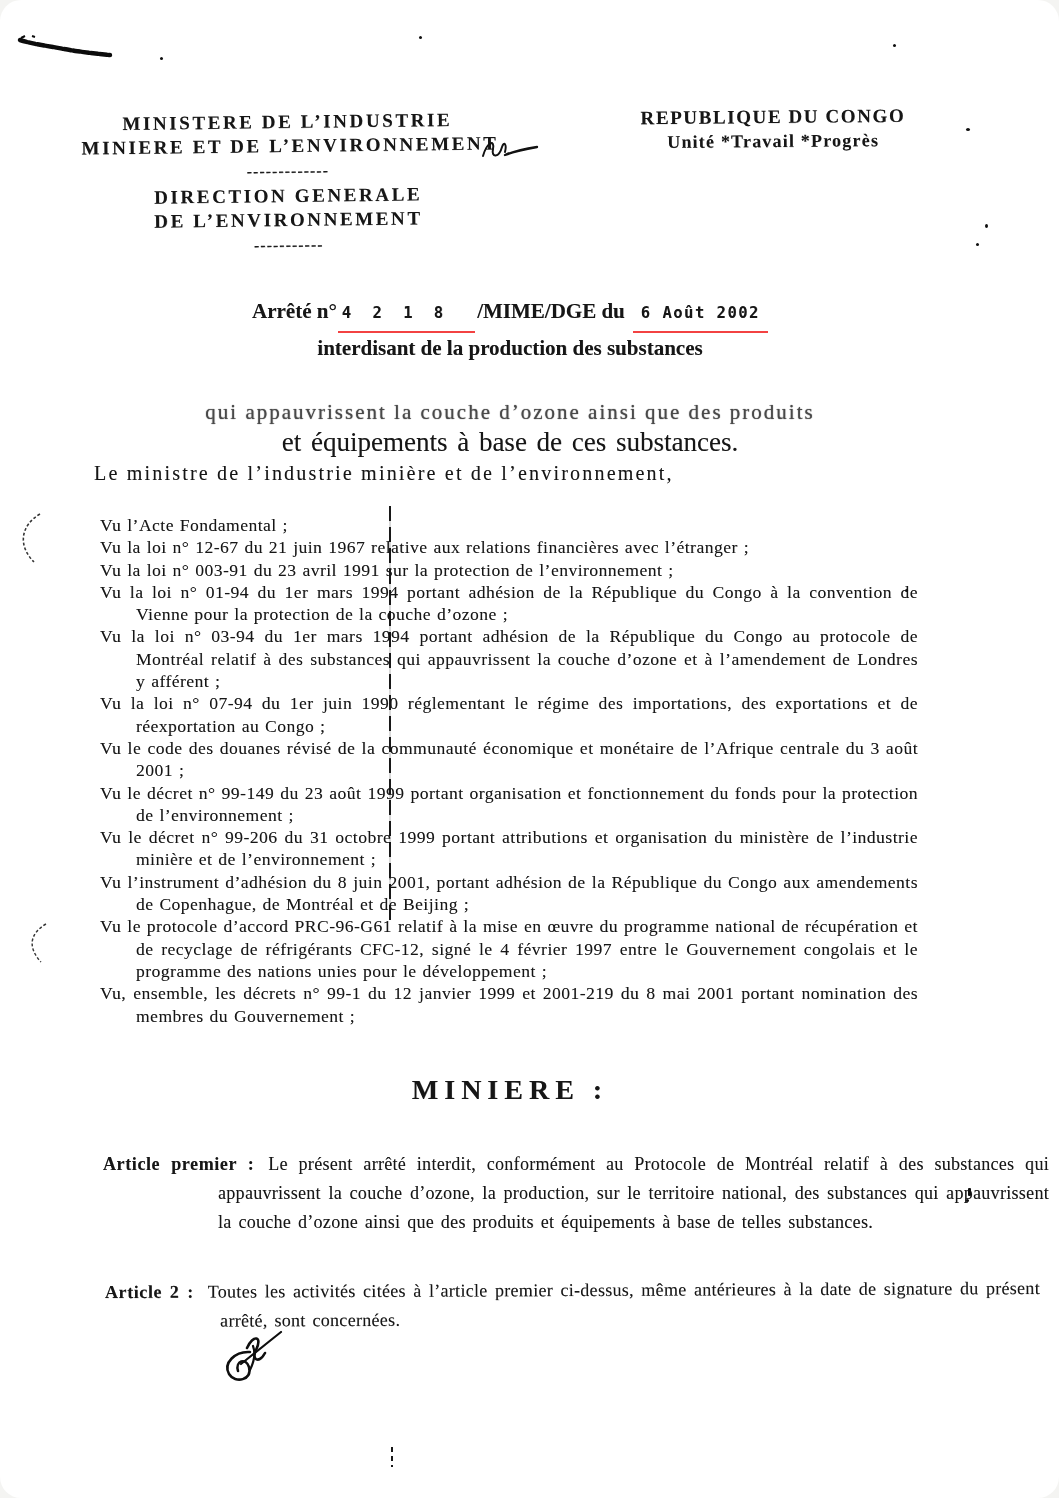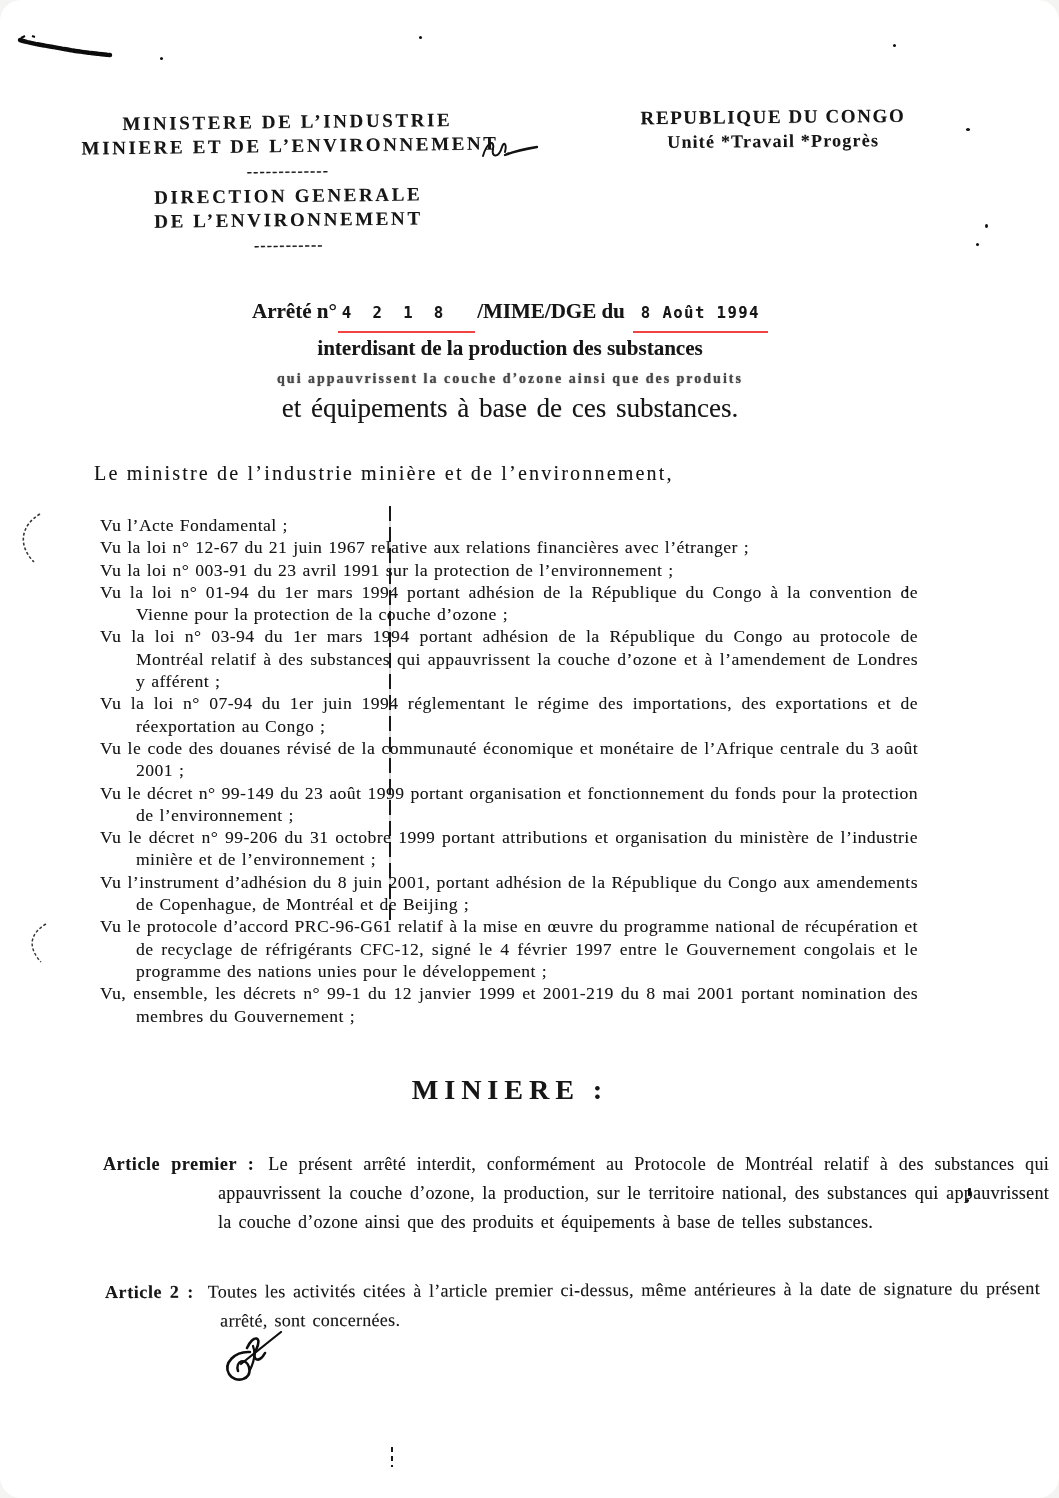--- a/index.html
+++ b/index.html
@@ -27,22 +27,22 @@
   
   .title{left:80px;top:294px;width:860px;text-align:center;}
   .title .l1{font-weight:bold;font-size:21px;line-height:34px;white-space:nowrap;}
   .stamp{
     font-family:"DejaVu Sans Mono",monospace;font-weight:bold;font-size:15.5px;
     display:inline-block;border-bottom:2px solid #ef4444;vertical-align:baseline;
   }
   .stamp.num{letter-spacing:6px;padding:0 26px 1px 4px;margin:0 2px 0 1px;}
   .stamp.date{letter-spacing:1.5px;padding:0 8px 1px 8px;margin-left:8px;}
   .title .l2{font-weight:bold;font-size:21px;line-height:31px;}
-  .title .l3{font-weight:bold;font-size:14px;line-height:29px;letter-spacing:2px;
-             color:#4b4b4b;text-shadow:0 0 1.3px rgba(70,70,70,0.9);}
+  .title .l3{font-weight:normal;font-size:21px;line-height:29px;letter-spacing:2px;
+             color:#4b4b4b;text-shadow:0 0 1.3px rgba(70,70,70,0.9);margin-top:34px;}
   .title .l4{font-weight:normal;font-size:27px;line-height:31px;word-spacing:3px;}
 
   
   .salutation{left:94px;top:462px;width:760px;font-size:20px;letter-spacing:2.2px;}
 
   
   .vu-list{left:100px;top:514px;width:818px;}
   .vu-list p{
     margin:0;font-size:17.5px;line-height:22.3px;letter-spacing:0.5px;word-spacing:1px;
     text-align:justify;padding-left:36px;text-indent:-36px;
@@ -97,21 +97,21 @@
     <path d="M28 21 C 38 17, 48 15, 60 13" stroke="#161616" stroke-width="2.4" fill="none" stroke-linecap="round"></path>
   </svg>
 
   <div class="abs hdr-right">
     <div class="h1">REPUBLIQUE DU CONGO</div>
     <div class="h2">Unité *Travail *Progrès</div>
   </div>
 
   <div class="abs title">
     <div class="l1">
-      <span>Arrêté n°</span><span class="stamp num">4 2 1 8</span><span>/MIME/DGE du</span><span class="stamp date">8 Août 1994</span>
+      <span>Arrêté n°</span><span class="stamp num">4 2 1 8</span><span>/MIME/DGE du</span><span class="stamp date">6 Août 2002</span>
     </div>
     <div class="l2">interdisant de la production des substances</div>
     <div class="l3">qui appauvrissent  la couche d’ozone  ainsi que des produits</div>
     <div class="l4">et  équipements à base de ces substances.</div>
   </div>
 
   <div class="abs salutation">Le ministre de l’industrie minière et de l’environnement,</div>
 
   <svg class="mark" style="left:16px;top:512px;" width="28" height="54" viewBox="0 0 28 54">
     <path d="M24 2 C 4 14, 2 34, 18 50" stroke="#3a3a3a" stroke-width="1.6" fill="none" stroke-dasharray="3 2"></path>
@@ -121,21 +121,21 @@
   </svg>
 
   <div class="abs fold-line"></div>
 
   <div class="abs vu-list">
     <p>Vu l’Acte Fondamental ;</p>
     <p>Vu la loi n° 12-67 du 21 juin 1967 relative aux relations financières avec l’étranger ;</p>
     <p>Vu la loi n° 003-91 du 23 avril 1991 sur la protection de l’environnement ;</p>
     <p>Vu la loi n° 01-94 du 1er mars 1994 portant adhésion de la République du Congo à la convention de Vienne pour la protection de la couche d’ozone ;</p>
     <p>Vu la loi n° 03-94 du 1er mars 1994 portant adhésion de la République du Congo au  protocole de Montréal relatif à des substances qui appauvrissent la couche d’ozone et à l’amendement de Londres y afférent ;</p>
-    <p>Vu la loi n° 07-94 du 1er juin 1994 réglementant le régime des importations, des exportations et de réexportation au Congo ;</p>
+    <p>Vu la loi n° 07-94 du 1er juin 1990 réglementant le régime des importations, des exportations et de réexportation au Congo ;</p>
     <p>Vu le code des douanes révisé de la communauté économique et monétaire de l’Afrique centrale du 3 août 2001 ;</p>
     <p>Vu le décret n° 99-149 du 23 août 1999 portant organisation et fonctionnement du fonds pour la protection de l’environnement ;</p>
     <p>Vu le décret n° 99-206 du 31 octobre 1999 portant attributions et organisation du ministère de l’industrie minière et de l’environnement ;</p>
     <p>Vu l’instrument d’adhésion du 8 juin 2001, portant adhésion  de la République du Congo aux amendements de Copenhague, de Montréal et de Beijing ;</p>
     <p>Vu le protocole d’accord PRC-96-G61   relatif à la mise en œuvre du programme national de récupération et de recyclage de réfrigérants CFC-12, signé   le 4 février 1997 entre le Gouvernement congolais et le programme des nations unies pour le développement ;</p>
     <p>Vu, ensemble, les décrets n° 99-1 du 12 janvier 1999 et 2001-219 du 8 mai 2001 portant nomination des membres du Gouvernement ;</p>
   </div>
 
   <div class="abs arrete">MINIERE :</div>
 

